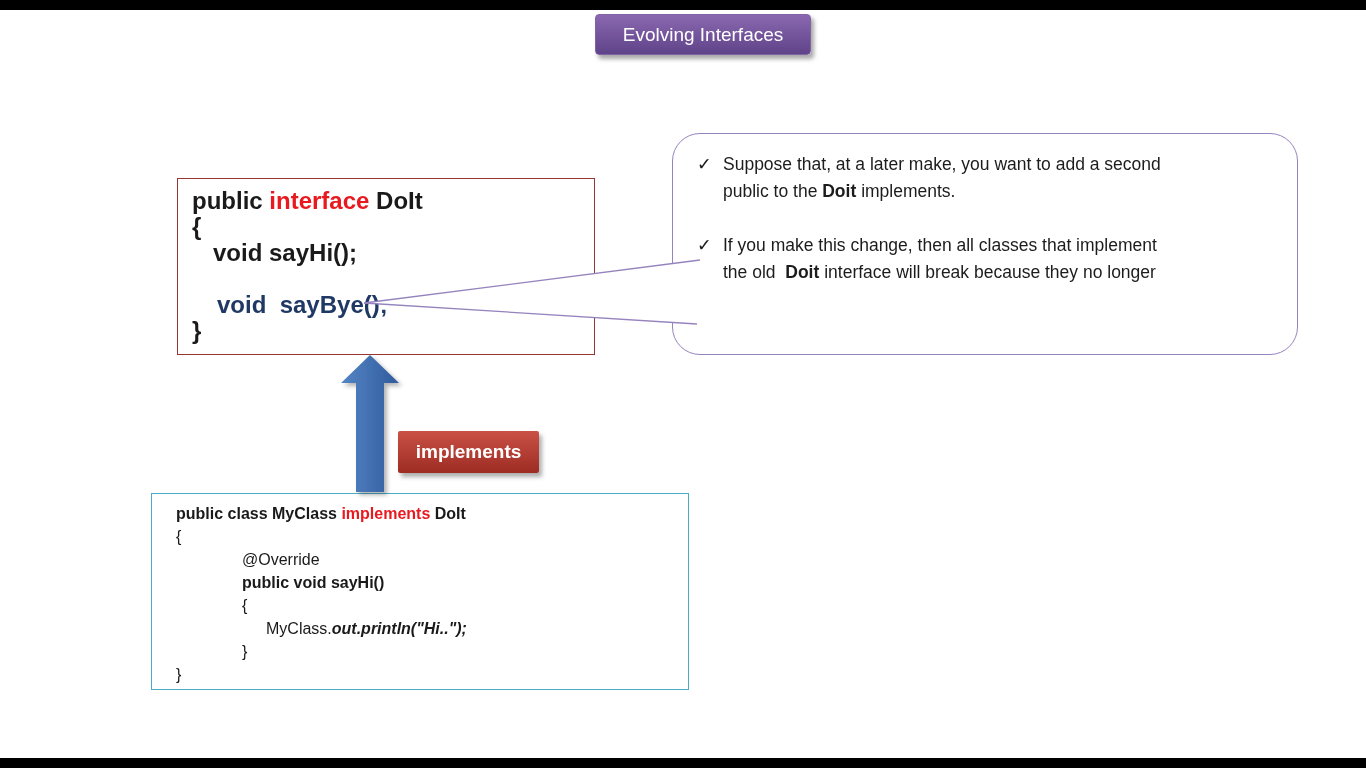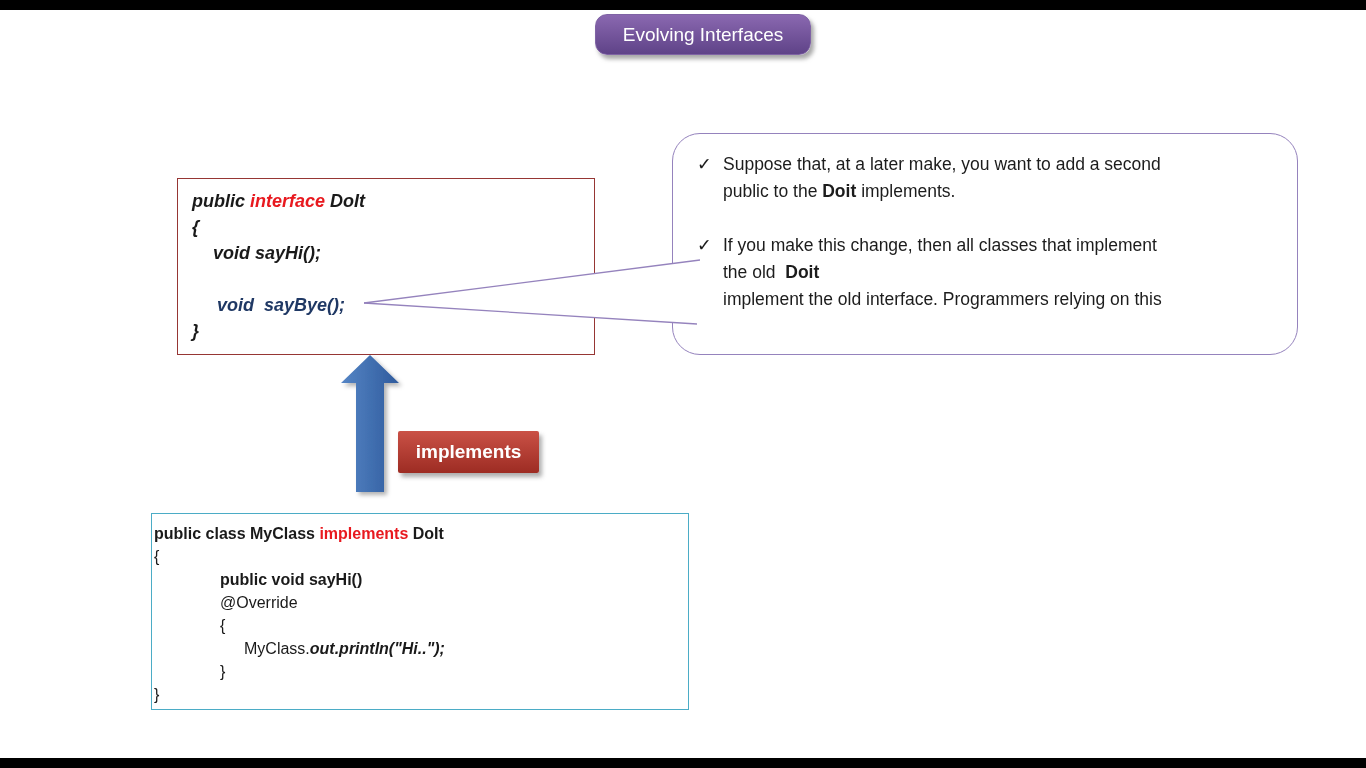--- a/index.html
+++ b/index.html
@@ -4,28 +4,28 @@
 <style>
   html,body{margin:0;padding:0;background:#000;}
   .slide{position:relative;width:1366px;height:768px;background:#ffffff;overflow:hidden;
          font-family:"Liberation Sans",sans-serif;}
   .bar{position:absolute;left:0;width:1366px;height:10px;background:#000;}
   .bar.top{top:0;}
   .bar.bottom{bottom:0;}
 
   
   .title-box{position:absolute;left:595px;top:14px;width:214px;height:39px;
-     background:linear-gradient(#8a68b0,#5f4388);border:1px solid #7f63a4;border-radius:12px;
+     background:linear-gradient(#8a68b0,#5f4388);border:1px solid #7f63a4;border-radius:4px;
      box-shadow:3px 4px 4px rgba(110,110,110,.6);
      display:flex;align-items:center;justify-content:center;color:#ffffff;font-size:19px;}
 
   
   .iface-box{position:absolute;left:177px;top:178px;width:418px;height:177px;
      border:1.5px solid #963634;box-sizing:border-box;padding:9px 0 0 14px;
-     font-size:18px;font-weight:bold;color:#1a1a1a;font-style:italic;}
+     font-size:24px;font-weight:bold;color:#1a1a1a;}
   .cl{height:26px;line-height:26px;white-space:pre;}
   .red{color:#e8191f;}
   .navy{color:#1f3864;}
   .ind1{padding-left:21px;}
   .ind2{padding-left:25px;}
 
   
   .bubble{position:absolute;left:672px;top:133px;width:626px;height:222px;
      border:1.5px solid #9583bd;border-radius:28px;box-sizing:border-box;
      padding:17px 18px 0 24px;font-size:17.5px;color:#1c1c1c;background:#fff;}
@@ -36,22 +36,22 @@
 
   
   .impl-box{position:absolute;left:398px;top:431px;width:141px;height:42px;
      background:linear-gradient(#ca5146,#9d2c23);border-radius:2px;
      box-shadow:3px 4px 4px rgba(120,120,120,.6);
      display:flex;align-items:center;justify-content:center;
      color:#ffffff;font-weight:bold;font-size:19px;}
 
   
   .class-box{position:absolute;left:151px;top:493px;width:538px;height:197px;
-     border:1.5px solid #4bacc6;box-sizing:border-box;padding:8px 0 0 2px;
-     font-size:16px;color:#1a1a1a;margin-top:20px;}
+     border:1.5px solid #4bacc6;box-sizing:border-box;padding:8px 0 0 24px;
+     font-size:16px;color:#1a1a1a;}
   .kl{height:23px;line-height:23px;white-space:pre;}
   .bold{font-weight:bold;}
   .bi{font-weight:bold;font-style:italic;}
   .tab1{padding-left:66px;}
   .tab2{padding-left:90px;}
 
   .overlay{position:absolute;left:0;top:0;pointer-events:none;}
 </style>
 </head>
 <body>
@@ -71,33 +71,33 @@
     <div class="cl"></div>
     <div class="cl ind2 navy">void  sayBye();</div>
     <div class="cl">}</div>
   </div>
 
   <div class="bubble">
     <div class="bline"><span class="chk">✓</span><span>Suppose that, at a later make, you want to add a second</span></div>
     <div class="bline"><span class="chk"></span><span>public to the </span><span class="bolder">Doit</span><span> implements.</span></div>
     <div class="spacer"></div>
     <div class="bline"><span class="chk">✓</span><span>If you make this change, then all classes that implement</span></div>
-    <div class="bline"><span class="chk"></span><span>the old  </span><span class="bolder">Doit</span></div>
-    <div class="bline"><span class="chk"></span><span>implement the old interface. Programmers relying on this</span></div>
+    <div class="bline"><span class="chk"></span><span>the old  </span><span class="bolder">Doit</span><span> interface will break because they no longer</span></div>
+    <div class="bline"><span class="chk"></span></div>
   </div>
 
   <div class="impl-box">
     <span>implements</span>
   </div>
 
   <div class="class-box">
     <div class="kl bold"><span>public class MyClass </span><span class="red">implements</span><span> DoIt</span></div>
     <div class="kl">{</div>
+    <div class="kl tab1">@Override</div>
     <div class="kl tab1 bold">public void sayHi()</div>
-    <div class="kl tab1">@Override</div>
     <div class="kl tab1">{</div>
     <div class="kl tab2"><span>MyClass.</span><span class="bi">out.println("Hi..");</span></div>
     <div class="kl tab1">}</div>
     <div class="kl">}</div>
   </div>
 
   <svg class="overlay" width="1366" height="768" viewBox="0 0 1366 768">
     <defs>
       <linearGradient id="arrowGrad" x1="0" y1="0" x2="1" y2="0">
         <stop offset="0" stop-color="#5585c5"></stop>

